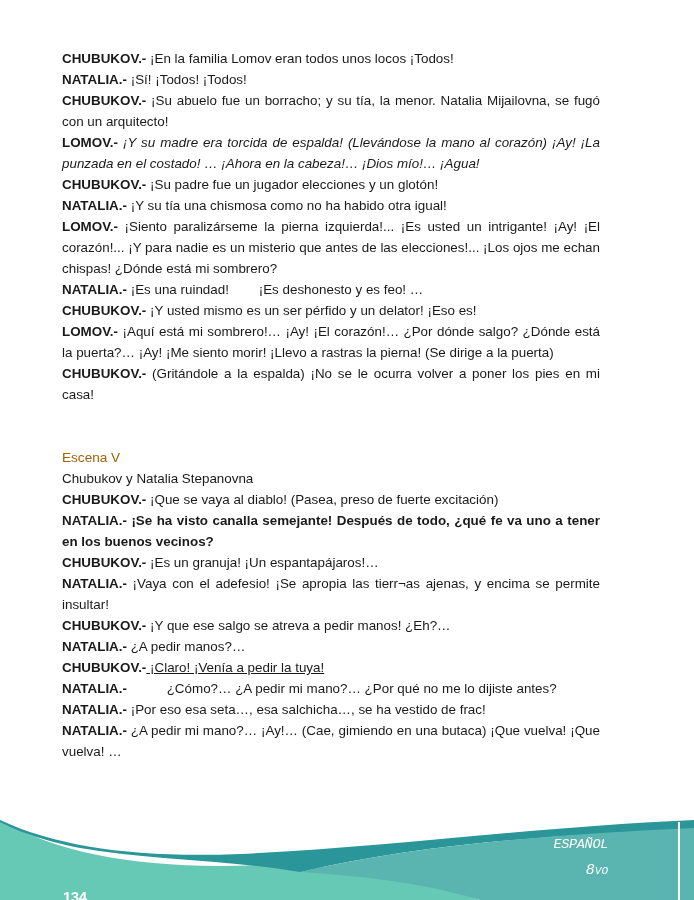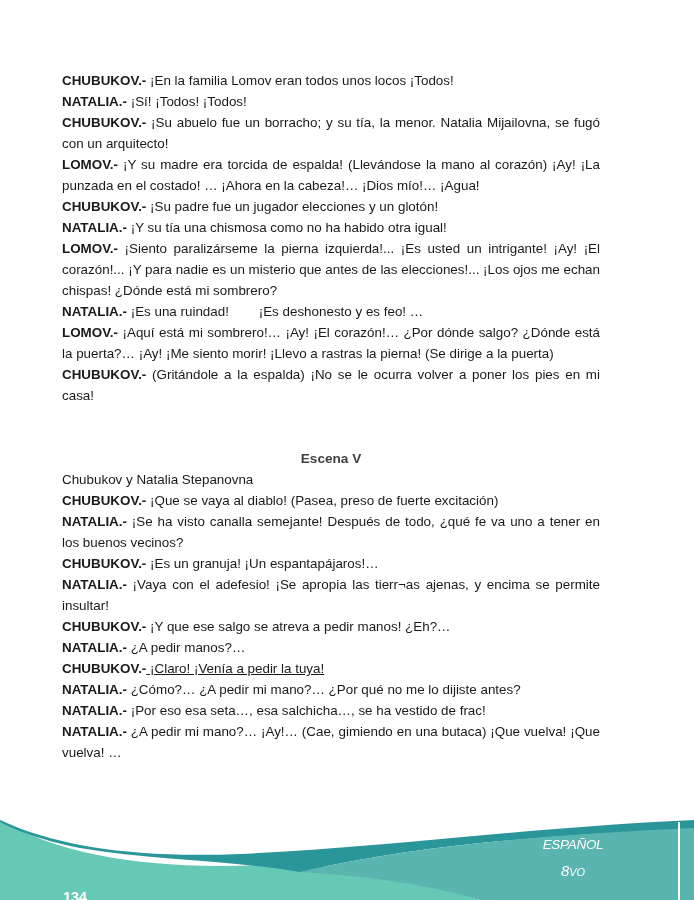--- a/index.html
+++ b/index.html
@@ -11,39 +11,38 @@
       width: 694px;
       height: 900px;
       position: relative;
       overflow: hidden;
       font-family: "Liberation Sans", sans-serif;
       color: #1a1a1a;
     }
     .content {
       position: absolute;
       left: 62px;
-      top: 70px;
+      top: 48px;
       width: 538px;
       font-size: 13.4px;
       line-height: 21px;
       text-align: justify;
     }
     .line-block {
       margin: 0;
     }
     .speaker {
       font-weight: bold;
     }
     .gap {
       height: 42px;
     }
     .scene-title {
-      text-align: center;
-      font-weight: bold;
-      color: #404040;
+      font-weight: normal;
+      color: #a16207;
       font-size: 13.6px;
     }
     .footer {
       position: absolute;
       left: 0;
       top: 800px;
       width: 694px;
       height: 100px;
     }
     .footer svg {
@@ -58,24 +57,25 @@
       color: #ffffff;
       font-weight: bold;
       font-size: 15px;
       letter-spacing: -0.5px;
     }
     .book-logo {
       position: absolute;
       left: 538px;
       top: 838px;
       width: 70px;
-      text-align: center;
+      text-align: right;
       color: #ffffff;
       font-style: italic;
       line-height: 14px;
+      font-family: Liberation Mono, monospace;
     }
     .book-logo .subject {
       display: block;
       font-size: 13.5px;
       letter-spacing: -0.3px;
     }
     .book-logo .grade {
       display: block;
       font-size: 15px;
       margin-top: 12px;
@@ -85,40 +85,41 @@
     }
   </style>
 </head>
 <body>
 
 <div class="content">
   <div id="part1">
       <div class="line-block"><span class="speaker">CHUBUKOV.-</span><span style="white-space: pre-wrap;"> ¡En la familia Lomov eran todos unos locos ¡Todos!</span></div>
       <div class="line-block"><span class="speaker">NATALIA.-</span><span style="white-space: pre-wrap;"> ¡Sí! ¡Todos! ¡Todos!</span></div>
       <div class="line-block"><span class="speaker">CHUBUKOV.-</span><span style="white-space: pre-wrap;"> ¡Su abuelo fue un borracho; y su tía, la menor. Natalia Mijailovna, se fugó con un arquitecto!</span></div>
-      <div class="line-block"><span class="speaker">LOMOV.-</span><span style="white-space: pre-wrap;"> ¡Y su madre era torcida de espalda! (Llevándose la mano al corazón) ¡Ay! ¡La punzada en el costado! … ¡Ahora en la cabeza!… ¡Dios mío!… ¡Agua!</span></div>
+      <div class="line-block"><span class="speaker">LOMOV.-</span><span style="white-space: pre-wrap; font-style: italic;"> ¡Y su madre era torcida de espalda! (Llevándose la mano al corazón) ¡Ay! ¡La punzada en el costado! … ¡Ahora en la cabeza!… ¡Dios mío!… ¡Agua!</span></div>
       <div class="line-block"><span class="speaker">CHUBUKOV.-</span><span style="white-space: pre-wrap;"> ¡Su padre fue un jugador elecciones y un glotón!</span></div>
       <div class="line-block"><span class="speaker">NATALIA.-</span><span style="white-space: pre-wrap;"> ¡Y su tía una chismosa como no ha habido otra igual!</span></div>
       <div class="line-block"><span class="speaker">LOMOV.-</span><span style="white-space: pre-wrap;"> ¡Siento paralizárseme la pierna izquierda!... ¡Es usted un intrigante! ¡Ay! ¡El corazón!... ¡Y para nadie es un misterio que antes de las elecciones!... ¡Los ojos me echan chispas! ¿Dónde está mi sombrero?</span></div>
       <div class="line-block"><span class="speaker">NATALIA.-</span><span style="white-space: pre-wrap;"> ¡Es una ruindad!        ¡Es deshonesto y es feo! …</span></div>
+      <div class="line-block"><span class="speaker">CHUBUKOV.-</span><span style="white-space: pre-wrap;"> ¡Y usted mismo es un ser pérfido y un delator! ¡Eso es!</span></div>
       <div class="line-block"><span class="speaker">LOMOV.-</span><span style="white-space: pre-wrap;"> ¡Aquí está mi sombrero!… ¡Ay! ¡El corazón!… ¿Por dónde salgo? ¿Dónde está la puerta?… ¡Ay! ¡Me siento morir! ¡Llevo a rastras la pierna! (Se dirige a la puerta)</span></div>
       <div class="line-block"><span class="speaker">CHUBUKOV.-</span><span style="white-space: pre-wrap;"> (Gritándole a la espalda) ¡No se le ocurra volver a poner los pies en mi casa!</span></div>
     </div>
   <div class="gap"></div>
   <div class="scene-title">Escena V</div>
   <div class="line-block">Chubukov y Natalia Stepanovna</div>
   <div id="part2">
       <div class="line-block"><span class="speaker">CHUBUKOV.-</span><span style="white-space: pre-wrap;"> ¡Que se vaya al diablo! (Pasea, preso de fuerte excitación)</span></div>
-      <div class="line-block"><span class="speaker">NATALIA.-</span><span style="white-space: pre-wrap;"> ¡Se ha visto canalla semejante! Después de todo, ¿qué fe va uno a tener en los buenos vecinos?</span></div>
+      <div class="line-block"><span class="speaker">NATALIA.-</span><span style="white-space: pre-wrap; font-weight: bold;"> ¡Se ha visto canalla semejante! Después de todo, ¿qué fe va uno a tener en los buenos vecinos?</span></div>
       <div class="line-block"><span class="speaker">CHUBUKOV.-</span><span style="white-space: pre-wrap;"> ¡Es un granuja! ¡Un espantapájaros!…</span></div>
       <div class="line-block"><span class="speaker">NATALIA.-</span><span style="white-space: pre-wrap;"> ¡Vaya con el adefesio! ¡Se apropia las tierr¬as ajenas, y encima se permite insultar!</span></div>
       <div class="line-block"><span class="speaker">CHUBUKOV.-</span><span style="white-space: pre-wrap;"> ¡Y que ese salgo se atreva a pedir manos! ¿Eh?…</span></div>
       <div class="line-block"><span class="speaker">NATALIA.-</span><span style="white-space: pre-wrap;"> ¿A pedir manos?…</span></div>
       <div class="line-block"><span class="speaker">CHUBUKOV.-</span><span style="white-space: pre-wrap; text-decoration: underline;"> ¡Claro! ¡Venía a pedir la tuya!</span></div>
-      <div class="line-block"><span class="speaker">NATALIA.-</span><span style="white-space: pre-wrap;"> ¿Cómo?… ¿A pedir mi mano?… ¿Por qué no me lo dijiste antes?</span></div>
+      <div class="line-block"><span class="speaker">NATALIA.-</span><span style="white-space: pre-wrap; margin-left: 36px;"> ¿Cómo?… ¿A pedir mi mano?… ¿Por qué no me lo dijiste antes?</span></div>
       <div class="line-block"><span class="speaker">NATALIA.-</span><span style="white-space: pre-wrap;"> ¡Por eso esa seta…, esa salchicha…, se ha vestido de frac!</span></div>
       <div class="line-block"><span class="speaker">NATALIA.-</span><span style="white-space: pre-wrap;"> ¿A pedir mi mano?… ¡Ay!… (Cae, gimiendo en una butaca) ¡Que vuelva! ¡Que vuelva! …</span></div>
     </div>
 </div>
 
 <div class="footer">
   <svg width="694" height="100" viewBox="0 0 694 100">
     <path d="M0,20 C60,55 150,70 260,65 C350,62 420,80 480,100 L0,100 Z" fill="#66c9b5"></path>
     <path d="M0,20 C60,48 140,58 240,54 C380,48 520,28 694,20 L694,30 C560,34 420,44 300,72 C230,60 150,60 80,48 C40,40 15,30 0,22 Z" fill="#2b9699"></path>
     <path d="M300,72 C420,44 560,34 694,28 L694,100 L480,100 C420,82 360,76 300,72 Z" fill="#5ab4b0"></path>

